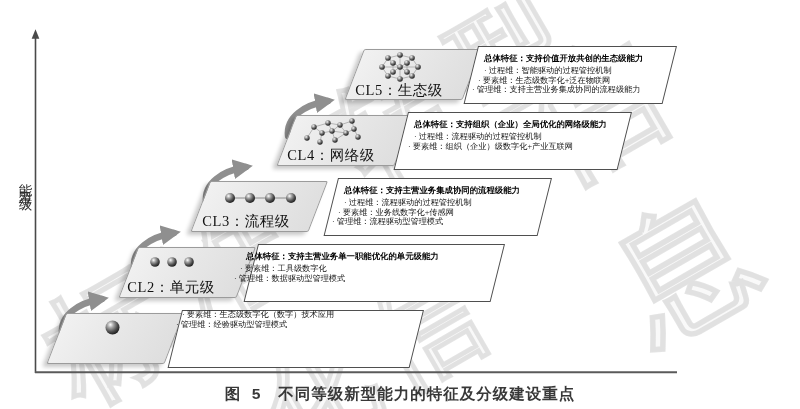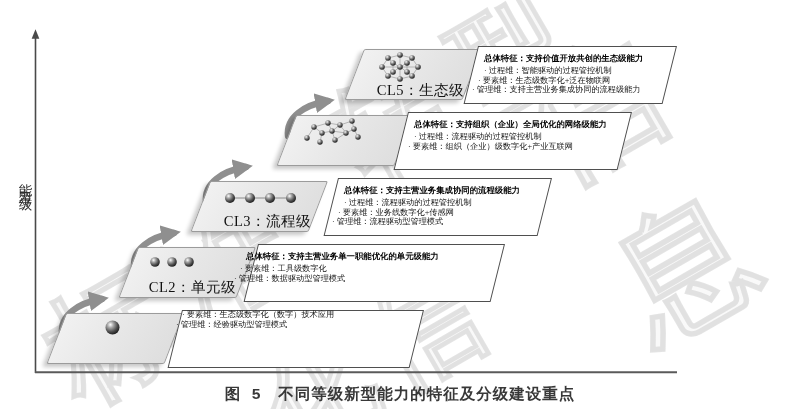--- a/index.html
+++ b/index.html
@@ -20,21 +20,21 @@
       font-family:"Liberation Serif",serif;font-size:13.5px;color:#2e2e2e;}
 
   
   .step-bg{position:absolute;width:116px;height:49px;z-index:3;
       background:linear-gradient(105deg,#f1f1f1 0%,#e6e6e6 55%,#dedede 100%);
       border:1px solid #9b9b9b;border-radius:2px;
       transform:skewX(-21deg);transform-origin:top left;
       box-shadow:-3px 3px 4px rgba(0,0,0,0.22);}
   .s1{left:66px;top:313px;} .s2{left:138px;top:247px;} .s3{left:210px;top:181px;}
   .s4{left:296px;top:115px;} .s5{left:364px;top:49px;}
-  .step-label{position:absolute;width:130px;text-align:right;z-index:4;
+  .step-label{position:absolute;width:130px;text-align:center;z-index:4;
       font-family:"Liberation Serif",serif;font-size:14.5px;color:#111;
       letter-spacing:0.5px;white-space:nowrap;}
   .sl1{left:37px;top:344px;} .sl2{left:106px;top:278px;} .sl3{left:181px;top:212px;}
   .sl4{left:266px;top:146px;} .sl5{left:334px;top:81px;}
   .icon{position:absolute;z-index:4;}
 
   
   .fbox-bg{position:absolute;z-index:3;background:#fff;border:1px solid #4f4f4f;
       transform:skewX(-14deg);transform-origin:top left;height:56px;}
   .b1{left:182px;top:310px;width:240px;} .b2{left:258px;top:244px;width:245px;}
@@ -156,20 +156,21 @@
       <circle cx="16" cy="9" r="2.8" fill="url(#ballG)"></circle>
       <circle cx="21" cy="14" r="2.8" fill="url(#ballG)"></circle>
       <circle cx="35" cy="14" r="2.8" fill="url(#ballG)"></circle>
       <circle cx="21" cy="23" r="2.8" fill="url(#ballG)"></circle>
       <circle cx="35" cy="23" r="2.8" fill="url(#ballG)"></circle>
     </g>
   </svg>
 
   <div class="step-label sl2">CL2：单元级</div>
   <div class="step-label sl3">CL3：流程级</div>
+  <div class="step-label sl4">CL4：网络级</div>
   <div class="step-label sl5">CL5：生态级</div>
 
   <div class="fbox-bg b1"></div>
   <div class="fbox-bg b2"></div>
   <div class="fbox-bg b3"></div>
   <div class="fbox-bg b4"></div>
   <div class="fbox-bg b5"></div>
 
   <div class="fbox-text t1">
     <div class="fbullet m2">· 要素维：生态级数字化（数字）技术应用</div>

